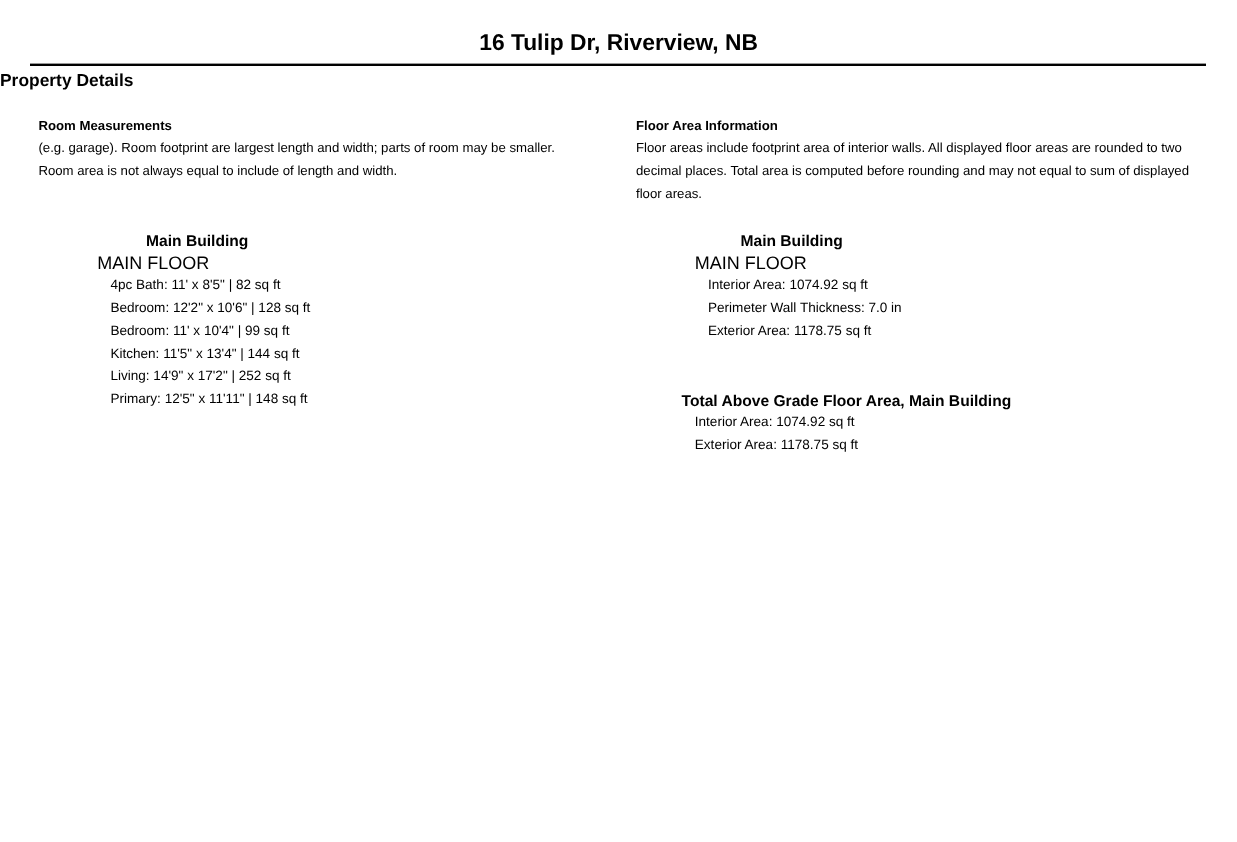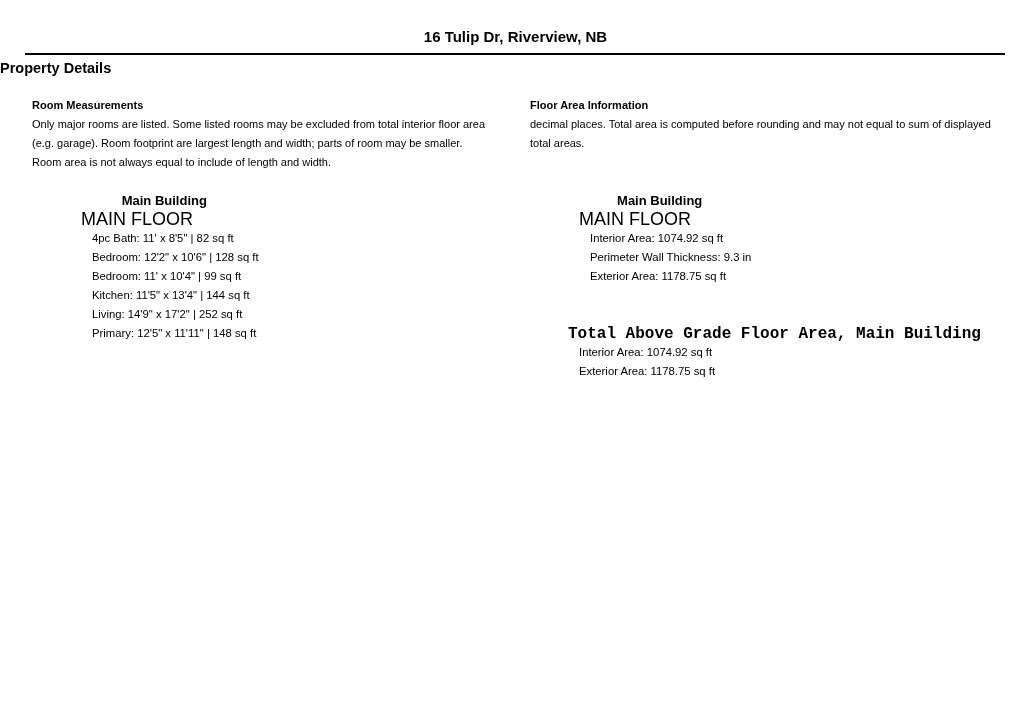--- a/index.html
+++ b/index.html
@@ -14,21 +14,21 @@
       overflow: hidden;
       font-family: "Liberation Sans", sans-serif;
       color: #000000;
     }
     .title {
       position: absolute;
       left: 0;
       width: 1031px;
       top: 24px;
       text-align: center;
-      font-size: 15px;
+      font-size: 19px;
       font-weight: bold;
       line-height: 26px;
     }
     .rule {
       position: absolute;
       left: 25px;
       width: 980px;
       top: 53px;
       height: 2px;
       background: #000000;
@@ -65,83 +65,82 @@
       left: 38px;
       top: 95px;
     }
     .building-name {
       font-size: 13px;
       font-weight: bold;
       line-height: 18px;
       text-align: center;
     }
     .floor-name {
-      font-size: 18px;
+      font-size: 15px;
       line-height: 19px;
       padding-left: 11px;
     }
     .item {
       font-size: 11.3px;
       line-height: 19px;
       padding-left: 22px;
     }
     .total-block {
       position: absolute;
       left: 38px;
       top: 228px;
     }
     .total-heading {
-      font-size: 16px;
+      font-size: 13px;
       font-weight: bold;
       line-height: 18px;
-      font-family: Liberation Mono, monospace;
     }
     .total-item {
       font-size: 11.3px;
       line-height: 18.5px;
       padding-left: 11px;
     }
   </style>
 </head>
 <body>
 
 <div class="title">16 Tulip Dr, Riverview, NB</div>
 <div class="rule"></div>
 <div class="subtitle">Property Details</div>
 
 <div class="column col-left">
   <div class="section-heading">Room Measurements</div>
   <div class="note">
-    <div>Only major rooms are listed. Some listed rooms may be excluded from total interior floor area</div>
     <div>(e.g. garage). Room footprint are largest length and width; parts of room may be smaller.</div>
     <div>Room area is not always equal to include of length and width.</div>
   </div>
   <div class="building">
     <div class="building-name">Main Building</div>
     <div class="floor-name">MAIN FLOOR</div>
     <div class="item">4pc Bath: 11' x 8'5" | 82 sq ft</div>
     <div class="item">Bedroom: 12'2" x 10'6" | 128 sq ft</div>
     <div class="item">Bedroom: 11' x 10'4" | 99 sq ft</div>
     <div class="item">Kitchen: 11'5" x 13'4" | 144 sq ft</div>
     <div class="item">Living: 14'9" x 17'2" | 252 sq ft</div>
     <div class="item">Primary: 12'5" x 11'11" | 148 sq ft</div>
   </div>
 </div>
 
 <div class="column col-right">
   <div class="section-heading">Floor Area Information</div>
   <div class="note">
+    <div>Floor areas include footprint area of interior walls. All displayed floor areas are rounded to two</div>
     <div>decimal places. Total area is computed before rounding and may not equal to sum of displayed</div>
-    <div>total areas.</div>
+    <div>floor areas.</div>
   </div>
   <div class="building">
     <div class="building-name">Main Building</div>
     <div class="floor-name">MAIN FLOOR</div>
     <div class="item">Interior Area: 1074.92 sq ft</div>
-    <div class="item">Perimeter Wall Thickness: 9.3 in</div>
+    <div class="item">Perimeter Wall Thickness: 7.0 in</div>
     <div class="item">Exterior Area: 1178.75 sq ft</div>
   </div>
   <div class="total-block">
     <div class="total-heading">Total Above Grade Floor Area, Main Building</div>
     <div class="total-item">Interior Area: 1074.92 sq ft</div>
     <div class="total-item">Exterior Area: 1178.75 sq ft</div>
   </div>
 </div>
 
 </body></html>

